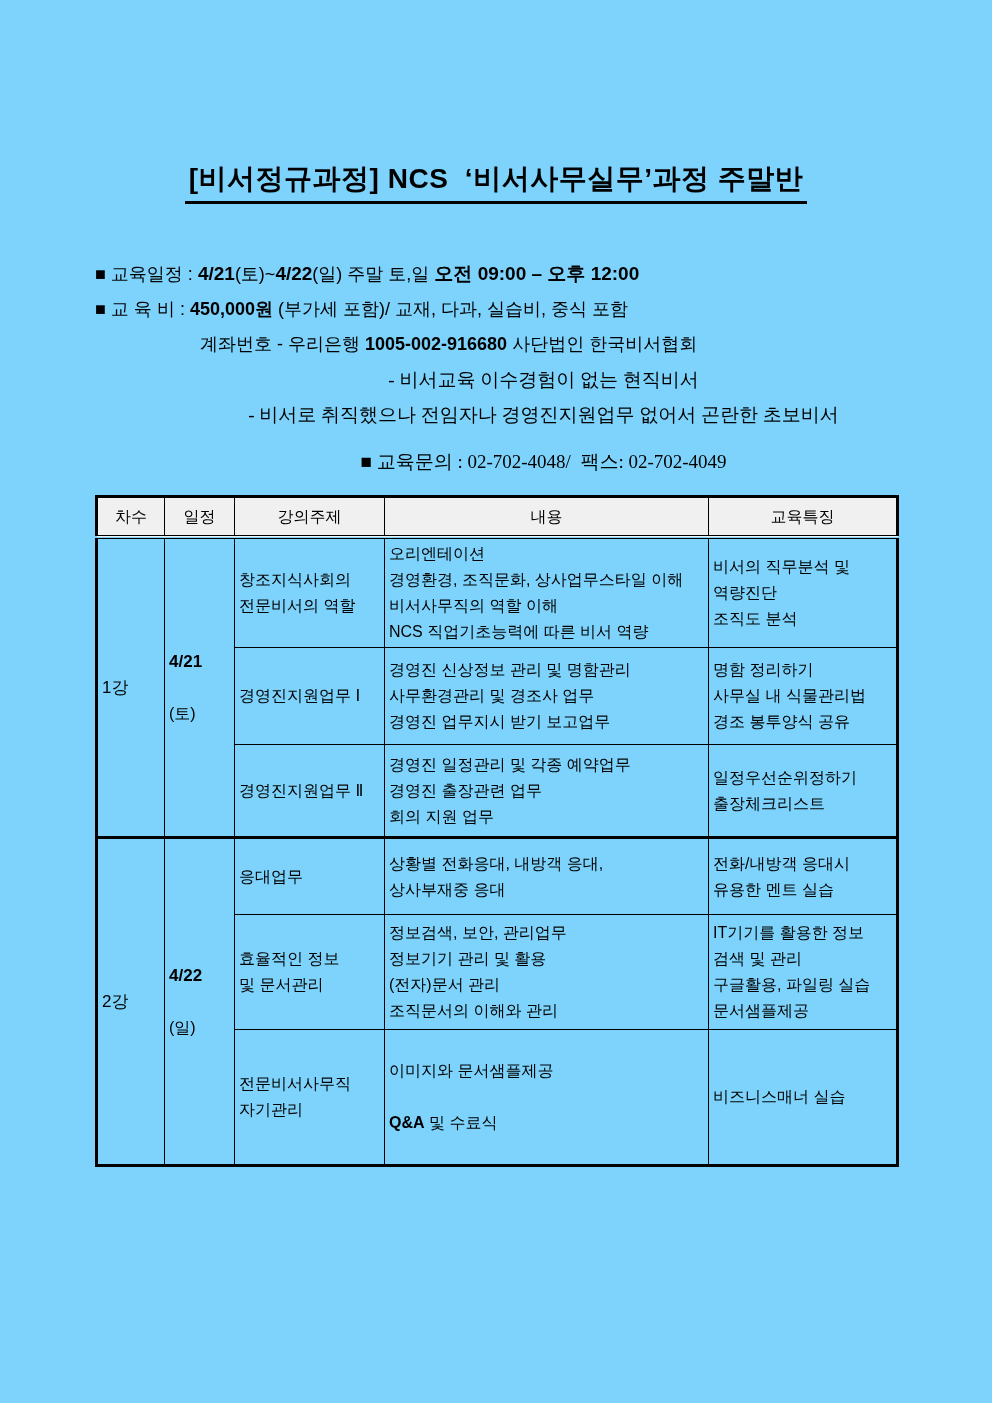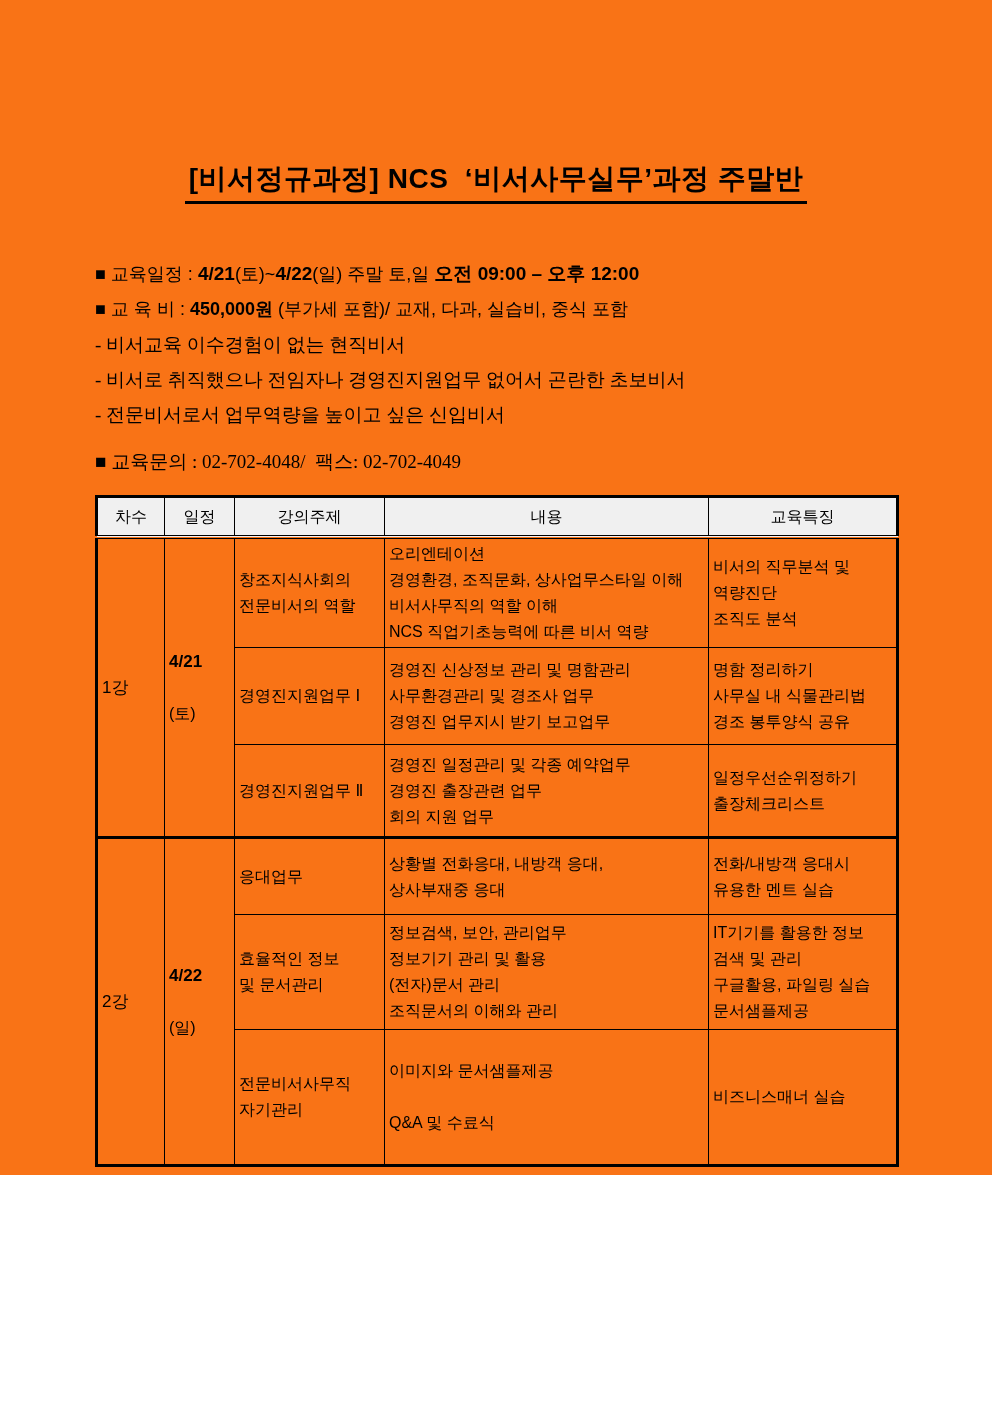--- a/index.html
+++ b/index.html
@@ -1,19 +1,19 @@
 <!DOCTYPE html>
 <html><head>
 <meta charset="utf-8">
 <style>
   html,body{margin:0;padding:0;background:#fff;}
   .page{
     position:relative;
-    width:992px;height:1175px;
-    background:#f97316;color:#000;
+    width:992px;height:1403px;
+    background:#7dd3fc;color:#000;
     font-family:"Liberation Sans","DejaVu Sans",sans-serif;
     overflow:hidden;
   }
   .title-wrap{ text-align:center; padding-top:160px; }
   .doc-title{
     display:inline-block;
     font-size:28px;font-weight:bold;
     white-space:pre;
     border-bottom:3px solid #000;
     padding:0 4px 3px 4px;
@@ -23,20 +23,21 @@
   .info-line{
     font-size:18px; line-height:35px;
     white-space:pre-wrap;
   }
   .info-line .b{ font-weight:bold; }
   .info-line.big-bold .b{ font-size:19px; }
   .info-line.indent{ padding-left:105px; }
   .info-line.serif{
     font-family:"Liberation Serif","DejaVu Serif",serif;
     font-size:19px;
+    text-align:center;
   }
   .info-line.gap-top{ margin-top:12px; }
   
   .tbl-wrap{ margin:16px 0 0 95px; }
   table.curriculum{
     border-collapse:collapse; table-layout:fixed;
     width:801px;
     border:3px solid #000;
     font-size:16px;
   }
@@ -60,37 +61,37 @@
     border-bottom:4px double #000;
     font-size:16px;
   }
   tr.group-split td{ border-top:3px solid #000; }
   td.content-cell{ text-align:left; padding-left:12px; }
   td.session-cell{ font-size:17px; }
   td.date-cell .date{ font-weight:bold; font-size:17px; }
   td.date-cell .day{ font-weight:normal; }
   .rh1{height:105px;} .rh2{height:97px;} .rh3{height:93px;}
   .rh4{height:77px;} .rh5{height:115px;} .rh6{height:72px;}
-  .b{ font-weight:normal; }
+  .b{ font-weight:bold; }
 </style>
 </head>
 <body>
 
 <div class="page">
 
   <div class="title-wrap">
     <span class="doc-title">[비서정규과정] NCS  ‘비서사무실무’과정 주말반</span>
   </div>
 
   <div class="info">
     <div class="info-line big-bold"><span>■ 교육일정 : </span><span class="b">4/21</span><span>(토)~</span><span class="b">4/22</span><span>(일) 주말 토,일 </span><span class="b">오전 09:00 – 오후 12:00</span></div>
     <div class="info-line"><span>■ 교 육 비 : </span><span class="b">450,000원</span><span> (부가세 포함)/ 교재, 다과, 실습비, 중식 포함</span></div>
+    <div class="info-line indent"><span>계좌번호 - 우리은행 </span><span class="b">1005-002-916680</span><span> 사단법인 한국비서협회</span></div>
     <div class="info-line serif"><span>- 비서교육 이수경험이 없는 현직비서</span></div>
     <div class="info-line serif"><span>- 비서로 취직했으나 전임자나 경영진지원업무 없어서 곤란한 초보비서</span></div>
-    <div class="info-line serif"><span>- 전문비서로서 업무역량을 높이고 싶은 신입비서</span></div>
     <div class="info-line serif gap-top"><span>■ 교육문의 : 02-702-4048/  팩스: 02-702-4049</span></div>
   </div>
 
   <div class="tbl-wrap">
     <table class="curriculum">
       <colgroup>
           <col class="c1">
           <col class="c2">
           <col class="c3">
           <col class="c4">

